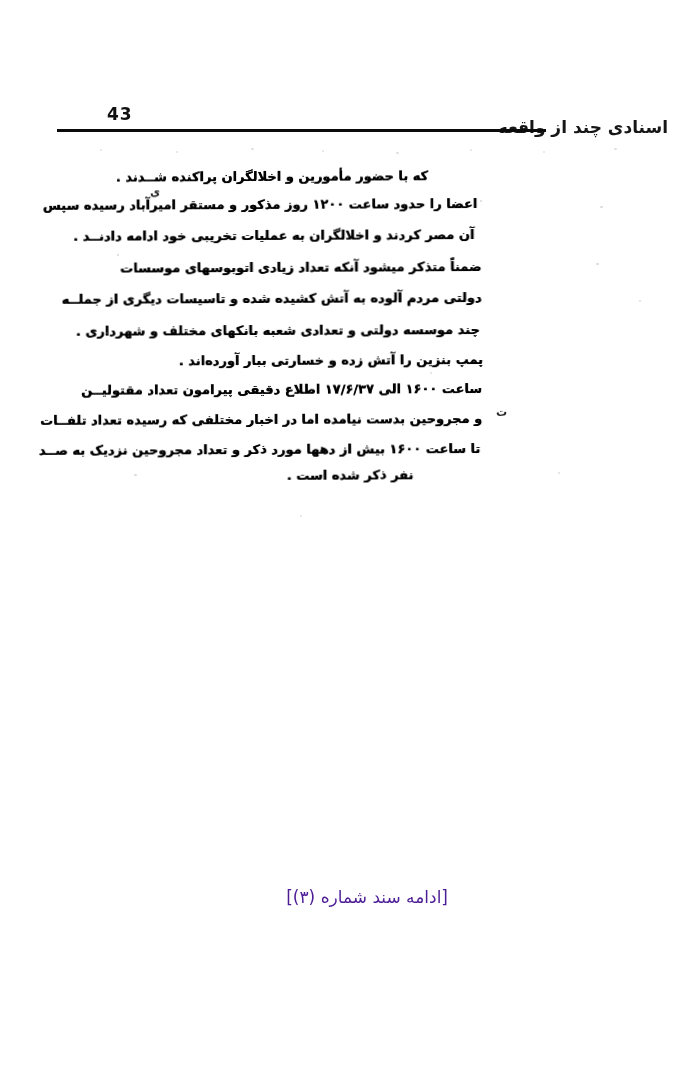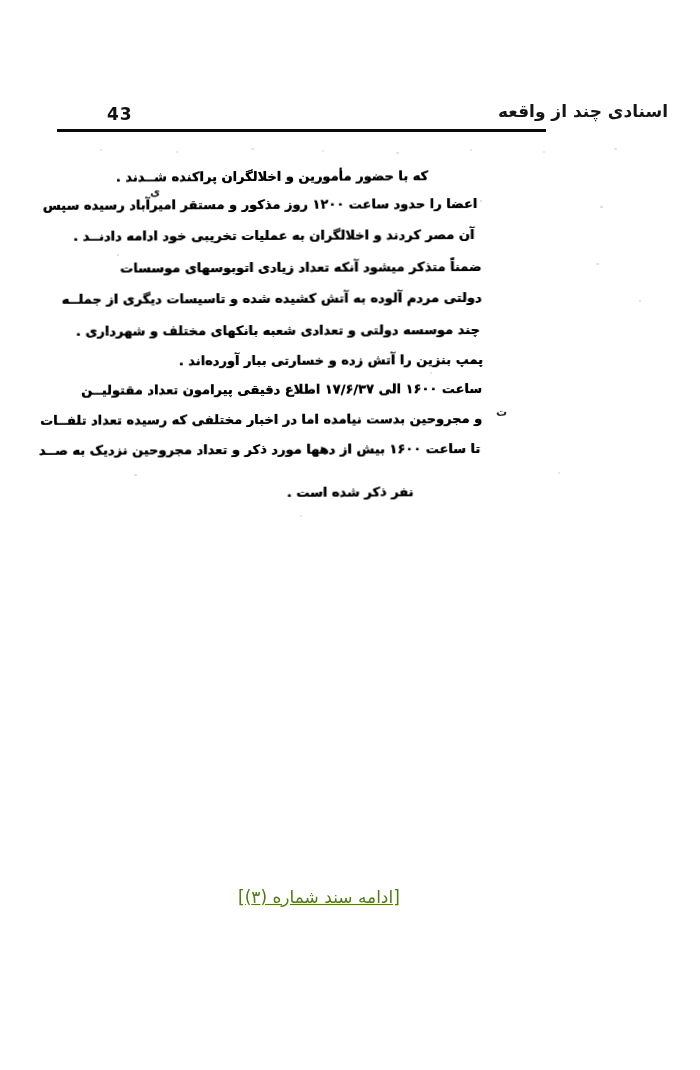--- a/index.html
+++ b/index.html
@@ -13,21 +13,21 @@
   }
   .page{position:absolute;inset:0;}
 
   
   .page-number{
     position:absolute;left:107px;top:104px;
     font-size:17px;font-weight:700;color:#111;
     letter-spacing:1px;
   }
   .header-title{
-    position:absolute;right:32px;top:101px;
+    position:absolute;right:32px;top:117px;
     direction:rtl;white-space:nowrap;
     font-size:17px;font-weight:700;color:#161616;
   }
   .header-rule{
     position:absolute;left:57px;top:129px;
     width:489px;height:3px;background:#0b0b0b;
   }
 
   
   .manuscript{
@@ -46,37 +46,37 @@
   .l1 {top:168px;right:272px;}
   .l2 {top:196px;right:223px;}
   .l3 {top:227px;right:226px;}
   .l4 {top:259px;right:219px;}
   .l5 {top:290px;right:219px;}
   .l6 {top:322px;right:221px;}
   .l7 {top:352px;right:218px;}
   .l8 {top:381px;right:219px;}
   .l9 {top:411px;right:219px;}
   .l10{top:441px;right:221px;}
-  .l11{top:467px;right:288px;margin-top:17px;}
+  .l11{top:467px;right:288px;}
   .sup-yeh{
     position:absolute;left:150px;top:184px;
     direction:rtl;font-size:11px;font-weight:700;color:#141414;
     filter:blur(0.4px);
   }
   .stray-mark{
     position:absolute;left:495px;top:406px;
     direction:rtl;font-size:11px;font-weight:700;color:#1c1c1c;
     filter:blur(0.4px);
   }
 
   
   .caption{
     position:absolute;left:238px;top:887px;width:210px;
-    direction:rtl;text-align:left;white-space:nowrap;
-    font-size:17px;font-weight:400;color:#4d7c0f;text-decoration:underline;
+    direction:rtl;text-align:right;white-space:nowrap;
+    font-size:17px;font-weight:400;color:#4c1d95;
   }
 
   
   .speck{
     position:absolute;width:2px;height:2px;border-radius:50%;
     background:#8d8d8d;opacity:.35;
   }
   .speck.s1{width:3px;height:2px;}
 </style>
 </head>

